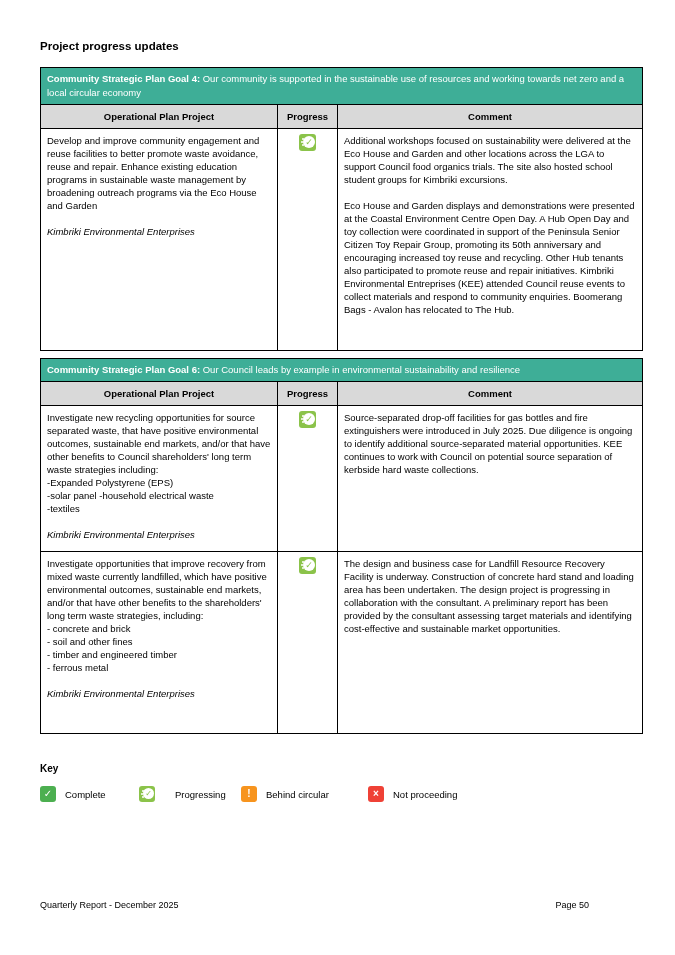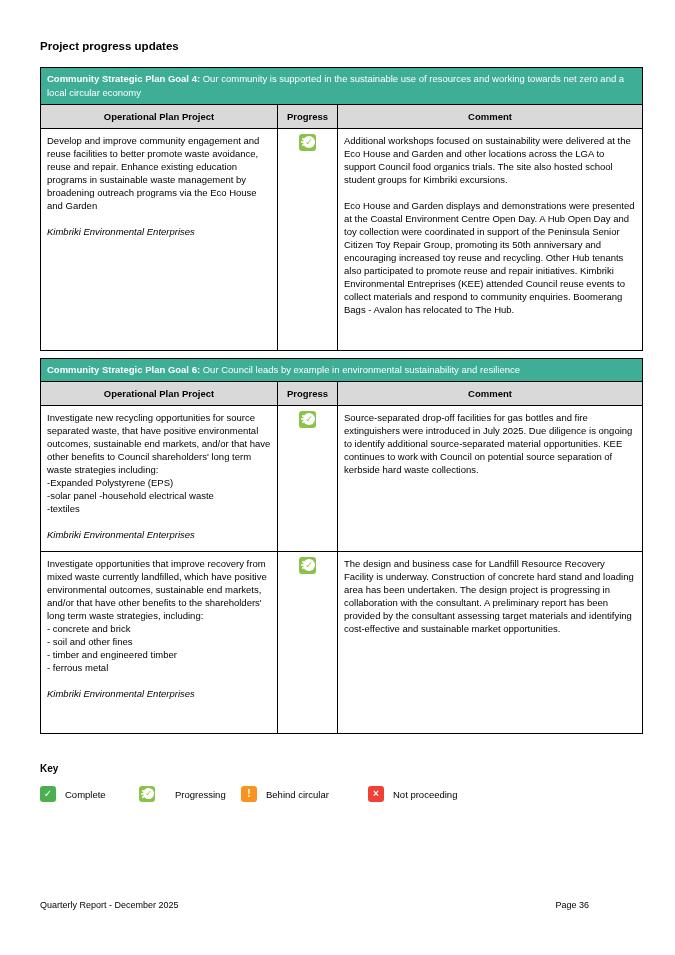--- a/index.html
+++ b/index.html
@@ -192,16 +192,16 @@
       </div>
       <div class="key-item ki4">
         <span class="kicon k-notproc"></span>
         <span class="key-label">Not proceeding</span>
       </div>
     </div>
   </div>
 
   <div class="footer">
     <span>Quarterly Report - December 2025</span>
-    <span>Page 36</span>
+    <span>Page 50</span>
   </div>
 
 </div>
 
 </body></html>

